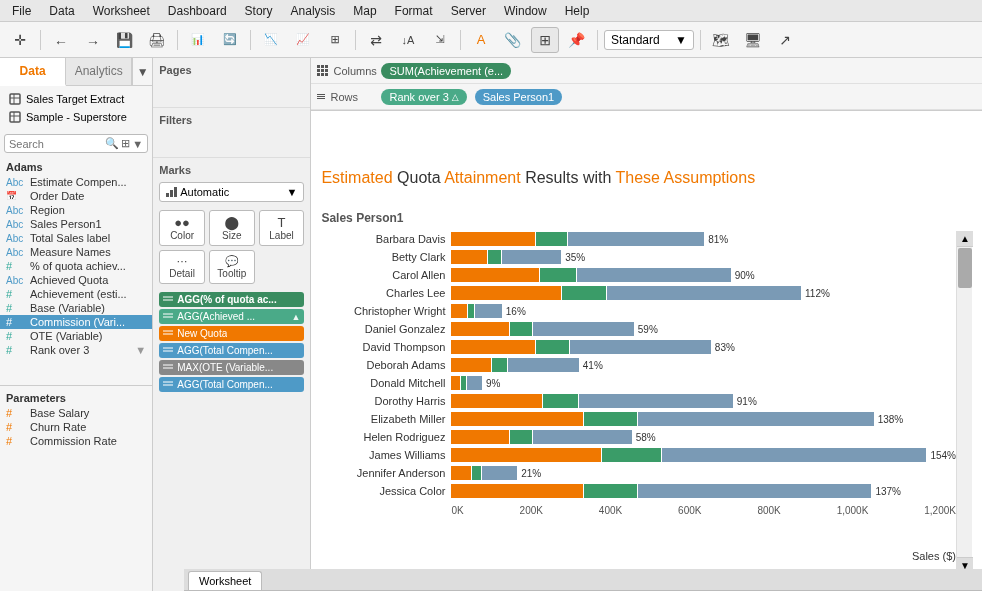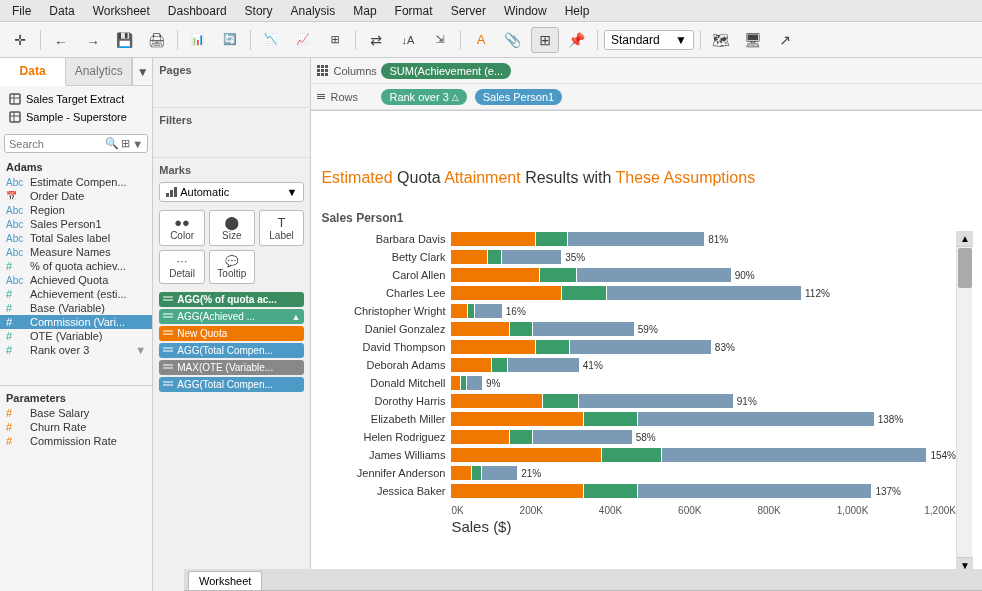--- a/index.html
+++ b/index.html
@@ -96,21 +96,21 @@
     .scrollbar-down { width: 16px; height: 16px; background: #ddd; display: flex; align-items: center; justify-content: center; cursor: pointer; font-size: 10px; border-top: 1px solid #ccc; margin-top: auto; }
 
     .bar-row { display: flex; align-items: center; margin-bottom: 2px; }
     .bar-label { width: 130px; font-size: 11px; text-align: right; padding-right: 6px; color: #333; flex-shrink: 0; }
     .bar-area { flex: 1; display: flex; align-items: center; position: relative; height: 16px; }
     .bar-segment { height: 14px; }
     .bar-pct { font-size: 10px; color: #333; margin-left: 3px; white-space: nowrap; }
 
     .x-axis { display: flex; align-items: center; padding-left: 130px; padding-top: 4px; padding-bottom: 2px; }
     .x-axis-labels { flex: 1; display: flex; justify-content: space-between; font-size: 10px; color: #555; }
-    .x-axis-title { text-align: left; font-size: 15px; color: #333; padding-left: 130px; }
+    .x-axis-title { text-align: right; font-size: 11px; color: #333; padding-left: 130px; margin-top: 32px; }
 
     
     .top-tab-area { background: #ddd; height: 26px; display: flex; align-items: flex-end; padding-left: 4px; border-bottom: 1px solid #bbb; }
     .top-tab { padding: 3px 10px; font-size: 11px; background: #e8e8e8; border: 1px solid #bbb; border-bottom: none; border-radius: 3px 3px 0 0; cursor: pointer; margin-right: 2px; }
     .top-tab.active { background: white; }
 
     .scrollbar-track { flex: 1; background: #f0f0f0; position: relative; cursor: pointer; }
   </style>
 </head>
 <body>
@@ -558,21 +558,21 @@
               <div class="bar-row">
                 <div class="bar-label">Jennifer Anderson</div>
                 <div class="bar-area">
                   <div class="bar-segment" style="width: 19.8px; background-color: rgb(240, 120, 0); margin-right: 1px;"></div>
                   <div class="bar-segment" style="width: 8.8px; background-color: rgb(58, 156, 104); margin-right: 1px;"></div>
                   <div class="bar-segment" style="width: 35.2px; background-color: rgb(122, 154, 181); margin-right: 1px;"></div>
                   <span class="bar-pct">21%</span>
                 </div>
               </div>
               <div class="bar-row">
-                <div class="bar-label">Jessica Baker</div>
+                <div class="bar-label">Jessica Color</div>
                 <div class="bar-area">
                   <div class="bar-segment" style="width: 132px; background-color: rgb(240, 120, 0); margin-right: 1px;"></div>
                   <div class="bar-segment" style="width: 52.8px; background-color: rgb(58, 156, 104); margin-right: 1px;"></div>
                   <div class="bar-segment" style="width: 233.2px; background-color: rgb(122, 154, 181); margin-right: 1px;"></div>
                   <span class="bar-pct">137%</span>
                 </div>
               </div>
             </div>
           <div class="x-axis">
             <div class="x-axis-labels" id="x-axis-labels">

